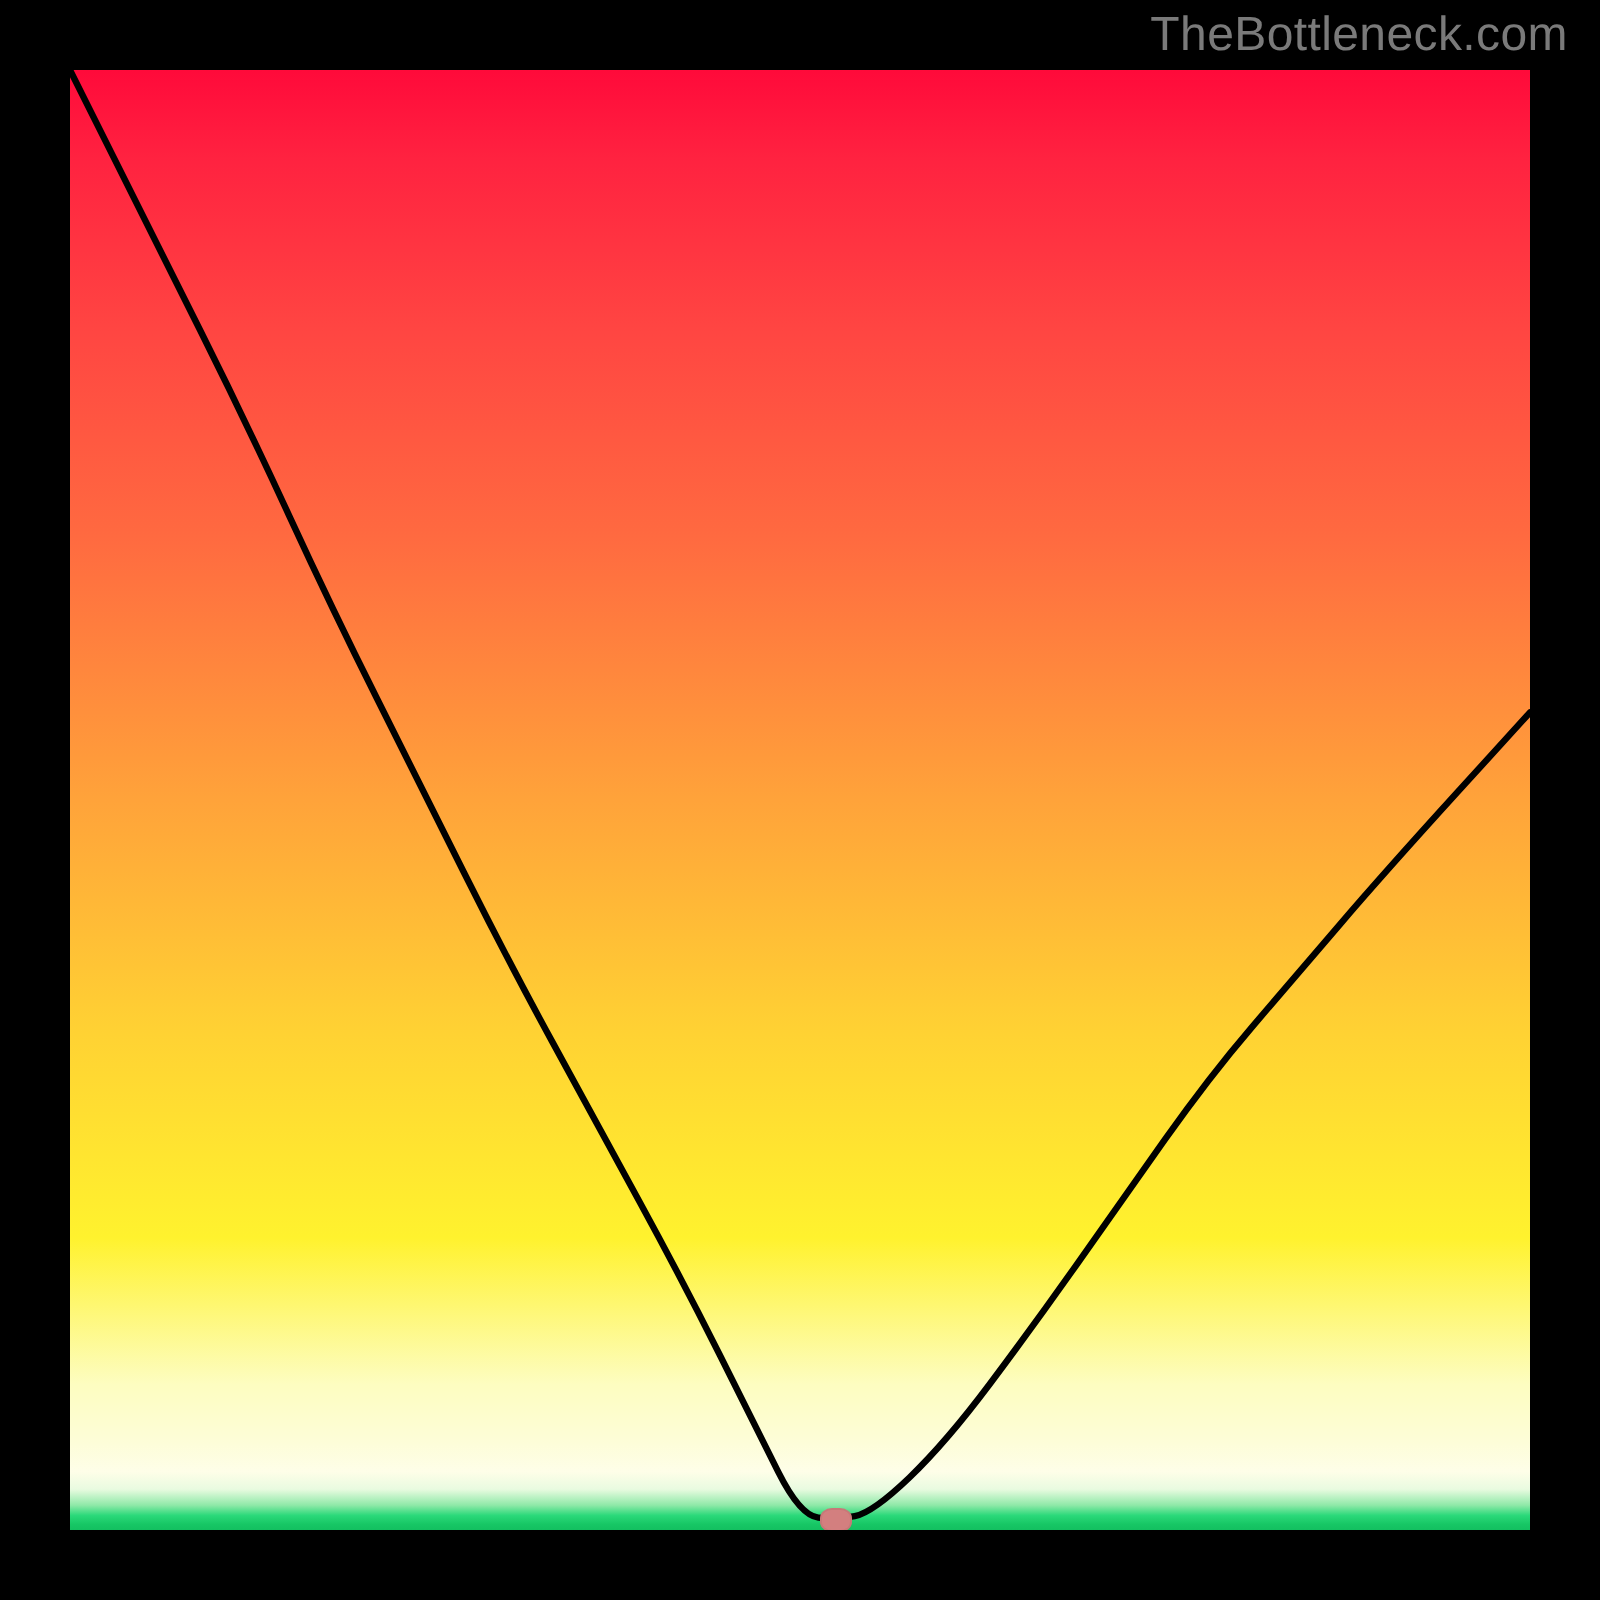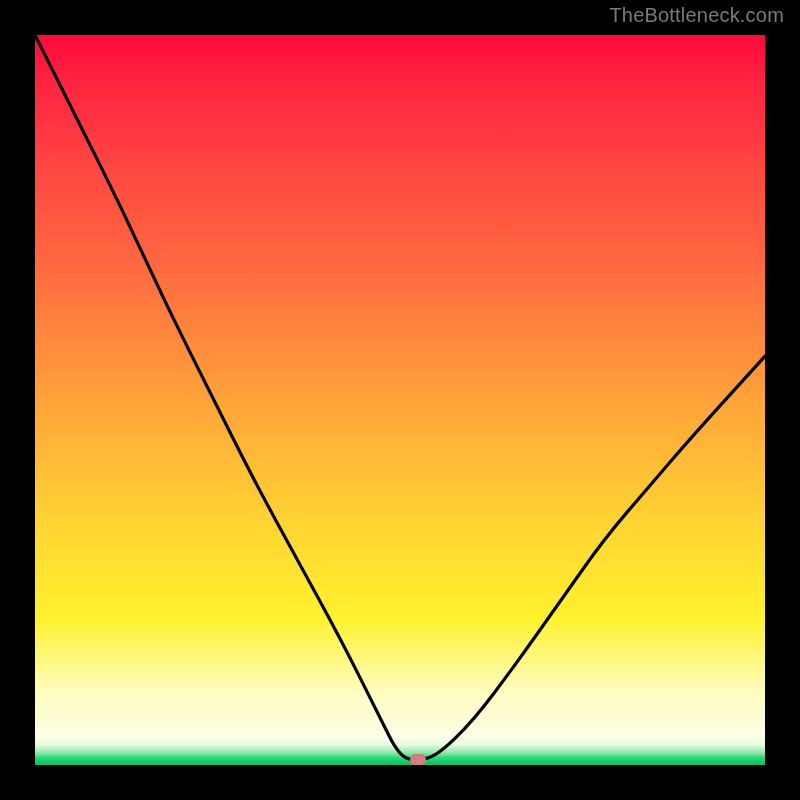--- a/index.html
+++ b/index.html
@@ -15,21 +15,21 @@
     position: relative;
     width: 800px;
     height: 800px;
     background: #000;
   }
   .watermark {
     position: absolute;
     top: 4px;
     right: 16px;
     color: #7a7a7a;
-    font-size: 20px;
+    font-size: 24px;
     font-weight: 500;
     letter-spacing: 0.2px;
     z-index: 10;
   }
   .plot-area {
     position: absolute;
     left: 35px;
     top: 35px;
     width: 730px;   
     height: 730px;  

